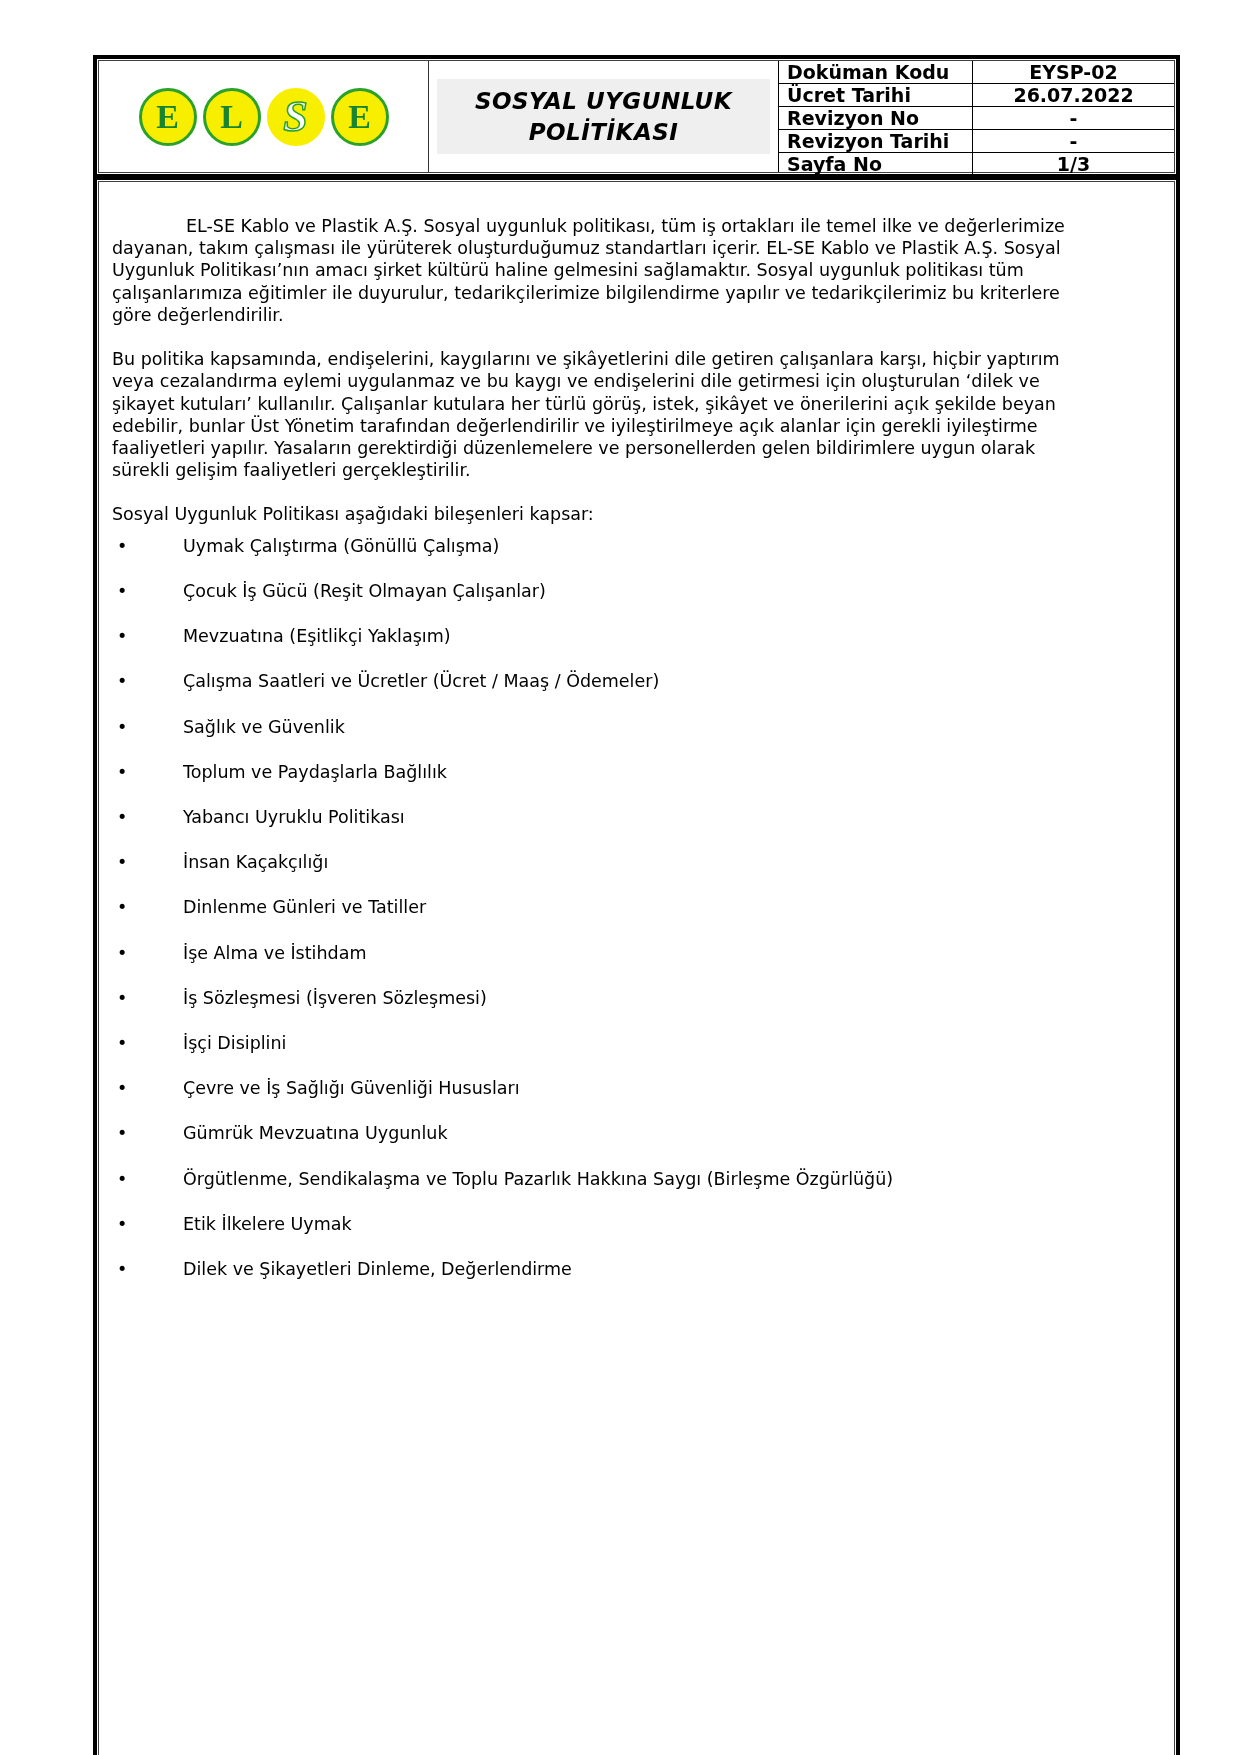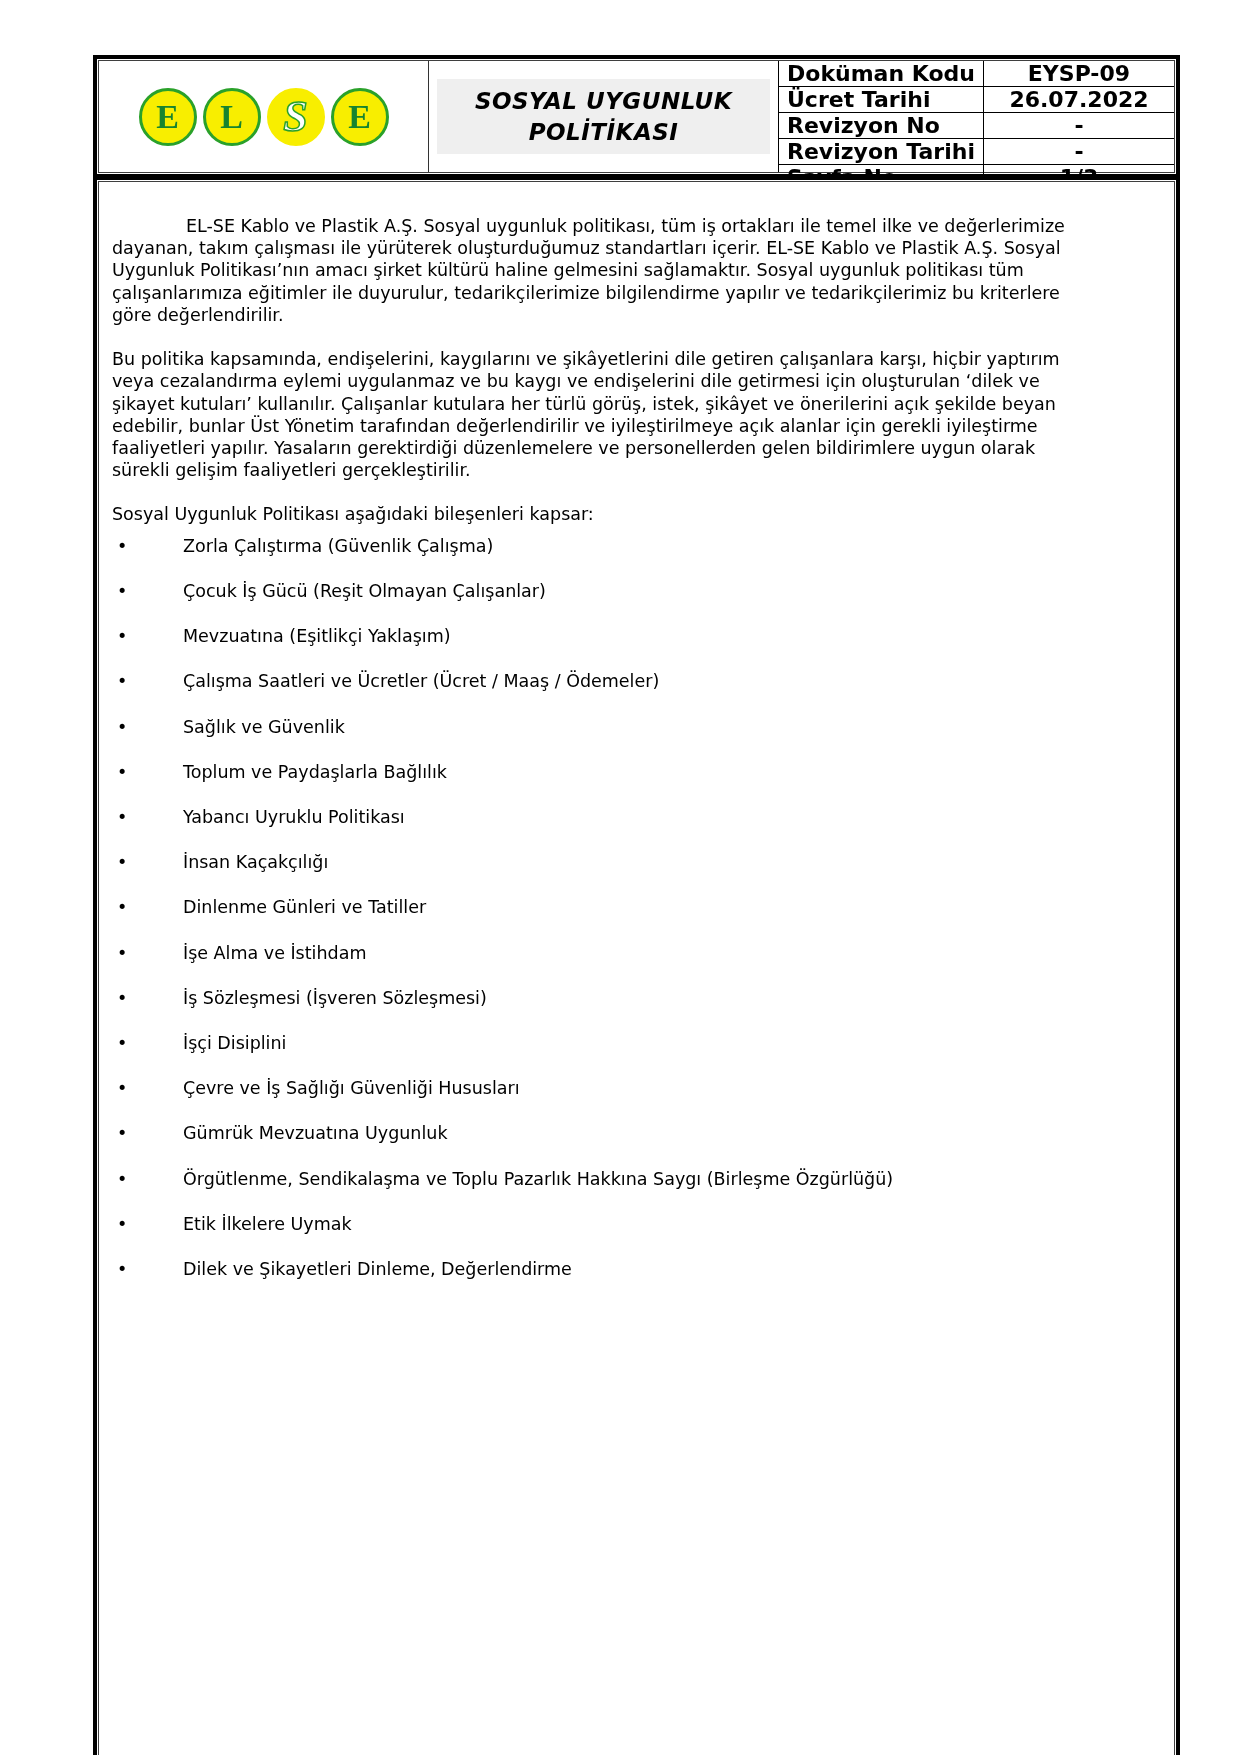--- a/index.html
+++ b/index.html
@@ -73,21 +73,21 @@
     line-height:1.32;
     padding:7px 4px;
     letter-spacing:0.5px;
   }
   .title-line{display:block;}
   .table-cell{flex:1;}
   table.info{
     width:100%;height:100%;
     border-collapse:collapse;
     border-style:hidden; 
-    font-size:22px;font-weight:bold;
+    font-size:19px;font-weight:bold;
   }
   table.info td{
     border:1px solid #000;
     padding:0 8px;
     white-space:nowrap;
   }
   td.info-label{width:49%;text-align:left;}
   td.info-value{text-align:center;}
 
   
@@ -128,21 +128,21 @@
         <div class="title-block">
           <span class="title-line">SOSYAL UYGUNLUK</span>
           <span class="title-line">POLİTİKASI</span>
         </div>
       </div>
       <div class="table-cell">
         <table class="info">
           <tbody>
               <tr>
                 <td class="info-label">Doküman Kodu</td>
-                <td class="info-value">EYSP-09</td>
+                <td class="info-value">EYSP-02</td>
               </tr>
               <tr>
                 <td class="info-label">Ücret Tarihi</td>
                 <td class="info-value">26.07.2022</td>
               </tr>
               <tr>
                 <td class="info-label">Revizyon No</td>
                 <td class="info-value">-</td>
               </tr>
               <tr>
@@ -162,21 +162,21 @@
   <div class="frame body-frame">
     <div class="frame-inner">
       <div class="body-content">
         <div class="text-col">
           <p class="para indent-first">EL-SE Kablo ve Plastik A.Ş. Sosyal uygunluk politikası, tüm iş ortakları ile temel ilke ve değerlerimize dayanan, takım çalışması ile yürüterek oluşturduğumuz standartları içerir. EL-SE Kablo ve Plastik A.Ş. Sosyal Uygunluk Politikası’nın amacı şirket kültürü haline gelmesini sağlamaktır. Sosyal uygunluk politikası tüm çalışanlarımıza eğitimler ile duyurulur, tedarikçilerimize bilgilendirme yapılır ve tedarikçilerimiz bu kriterlere göre değerlendirilir.</p>
           <p class="para">Bu politika kapsamında, endişelerini, kaygılarını ve şikâyetlerini dile getiren çalışanlara karşı, hiçbir yaptırım veya cezalandırma eylemi uygulanmaz ve bu kaygı ve endişelerini dile getirmesi için oluşturulan ‘dilek ve şikayet kutuları’ kullanılır. Çalışanlar kutulara her türlü görüş, istek, şikâyet ve önerilerini açık şekilde beyan edebilir, bunlar Üst Yönetim tarafından değerlendirilir ve iyileştirilmeye açık alanlar için gerekli iyileştirme faaliyetleri yapılır. Yasaların gerektirdiği düzenlemelere ve personellerden gelen bildirimlere uygun olarak sürekli gelişim faaliyetleri gerçekleştirilir.</p>
           <p class="list-intro">Sosyal Uygunluk Politikası aşağıdaki bileşenleri kapsar:</p>
           <div class="bullet-list">
               <div class="bullet-item">
                 <span class="bullet">•</span>
-                <span class="bullet-text">Zorla Çalıştırma (Güvenlik Çalışma)</span>
+                <span class="bullet-text">Uymak Çalıştırma (Gönüllü Çalışma)</span>
               </div>
               <div class="bullet-item">
                 <span class="bullet">•</span>
                 <span class="bullet-text">Çocuk İş Gücü (Reşit Olmayan Çalışanlar)</span>
               </div>
               <div class="bullet-item">
                 <span class="bullet">•</span>
                 <span class="bullet-text">Mevzuatına (Eşitlikçi Yaklaşım)</span>
               </div>
               <div class="bullet-item">

